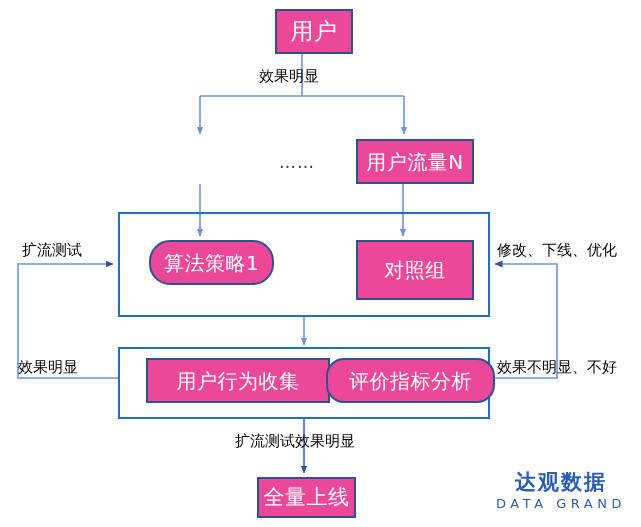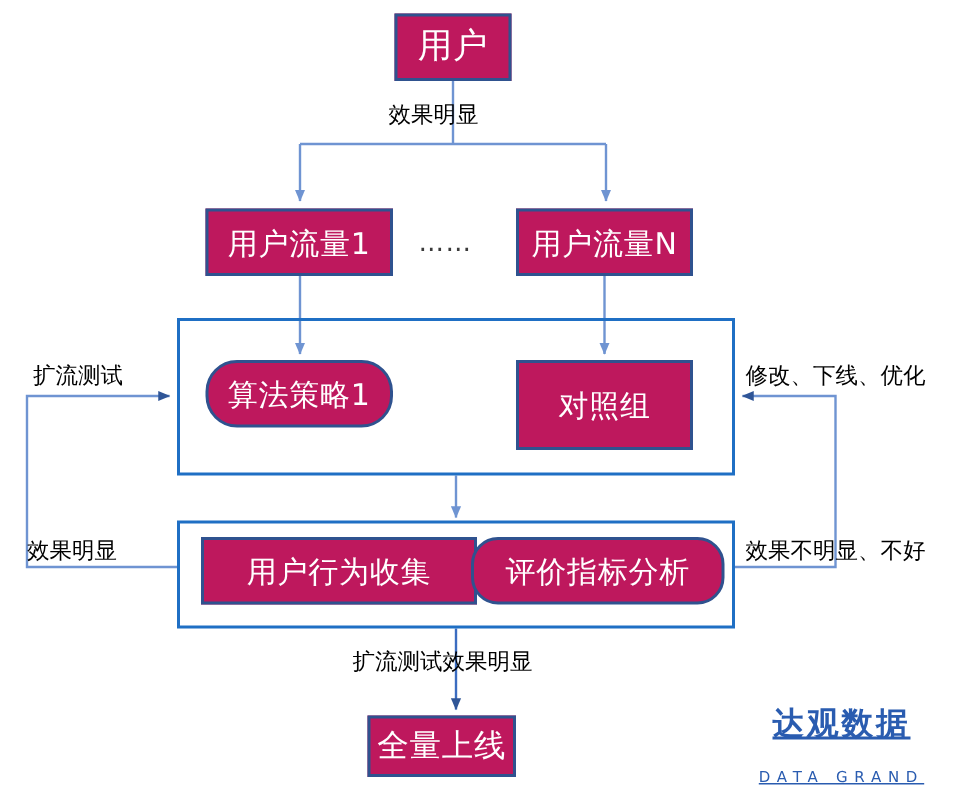--- a/index.html
+++ b/index.html
@@ -23,30 +23,31 @@
     left: 0;
     top: 0;
     width: 641px;
     height: 527px;
     pointer-events: none;
   }
   
   .node {
     position: absolute;
     box-sizing: border-box;
-    background: #be185d;
+    background: #ec4899;
     border: 2px solid #2f528f;
     color: #ffffff;
     display: flex;
     align-items: center;
     justify-content: center;
     text-align: center;
     line-height: 1.1;
     white-space: nowrap;
     letter-spacing: 0.5px;
+    margin-left: 12px;
   }
   .node-user      { left: 263px; top: 9px;   width: 78px;  height: 45px; font-size: 23px; }
   .node-traffic1  { left: 137px; top: 139px; width: 125px; height: 45px; font-size: 20px; }
   .node-trafficN  { left: 344px; top: 139px; width: 118px; height: 45px; font-size: 20px; }
   .node-algo1     { left: 137px; top: 240px; width: 125px; height: 45px; font-size: 20px; border-radius: 21px; }
   .node-control   { left: 344px; top: 240px; width: 118px; height: 60px; font-size: 20px; }
   .node-behavior  { left: 134px; top: 358px; width: 184px; height: 45px; font-size: 20px; }
   .node-metrics   { left: 314px; top: 358px; width: 169px; height: 45px; font-size: 20px; border-radius: 18px; }
   .node-launch    { left: 245px; top: 477px; width: 99px; height: 41px; font-size: 21px; }
 
@@ -87,33 +88,32 @@
   }
 
   
   .logo {
     position: absolute;
     left: 493px;
     top: 470px;
     width: 136px;
     text-align: center;
     color: #2a5cb0;
-    text-decoration: underline;
   }
   .logo-cn {
     font-size: 21px;
     font-weight: bold;
     letter-spacing: 2px;
     line-height: 1.15;
   }
   .logo-en {
-    font-size: 10px;
+    font-size: 13px;
     letter-spacing: 4.5px;
     line-height: 1.3;
-    margin-top: 18px;
+    margin-top: 2px;
   }
 </style>
 </head>
 <body>
 
 <div id="canvas">
 
   <svg id="edges" viewBox="0 0 641 527" width="641" height="527" xmlns="http://www.w3.org/2000/svg">
     <defs>
       <marker id="arrowLight" markerWidth="9" markerHeight="9" refX="7.5" refY="4" orient="auto" markerUnits="userSpaceOnUse">
@@ -151,21 +151,20 @@
       <path d="M118,378 L18,378 L18,264 L113,264" stroke="#6f94d2" stroke-width="1.6" fill="none" marker-end="url(#arrowDark)"></path>
     </g>
 
     <g>
       <path d="M490,378 L557,378 L557,264 L495,264" stroke="#6f94d2" stroke-width="1.6" fill="none" marker-end="url(#arrowDark)"></path>
     </g>
   </svg>
 
   <div class="node node-user">用户</div>
 
-  <div class="node node-traffic1">用户流量1</div>
 
   <div class="ellipsis">……</div>
 
   <div class="node node-trafficN">用户流量N</div>
 
   <div class="group group-experiment"></div>
 
   <div class="node node-algo1">算法策略1</div>
 
   <div class="node node-control">对照组</div>

